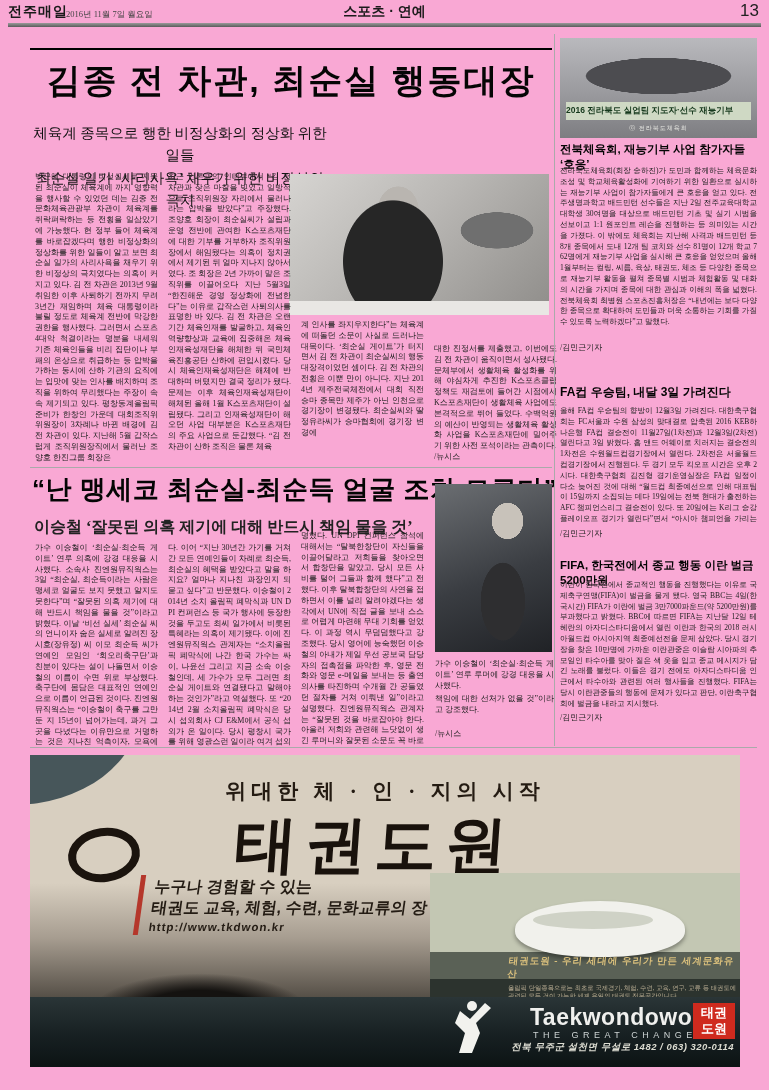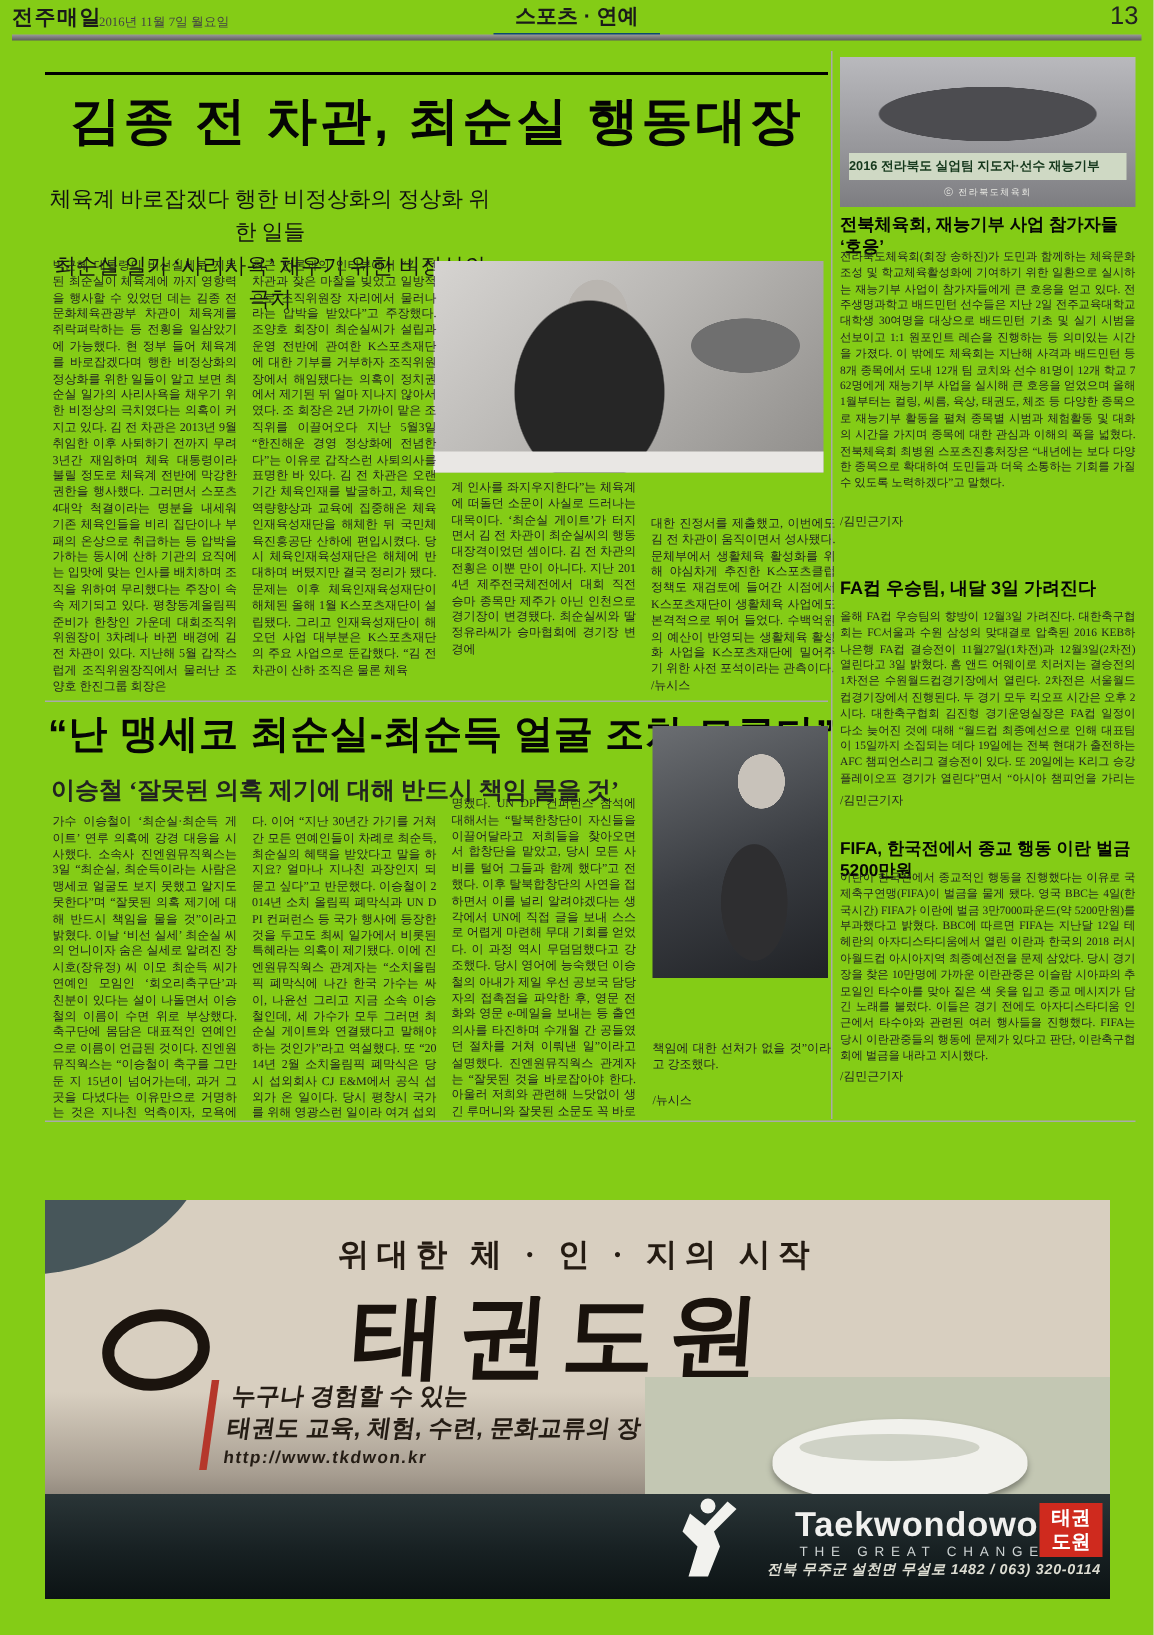--- a/index.html
+++ b/index.html
@@ -1,16 +1,16 @@
 <!DOCTYPE html>
 <html><head>
 <meta charset="utf-8">
 <style>
   html,body{margin:0;padding:0;background:#e8e8e4;}
-  .page{position:relative;width:769px;height:1090px;background:#84cc16;margin:0 auto;
+  .page{position:relative;width:769px;height:1090px;background:#f9a8d4;margin:0 auto;
         font-family:"Liberation Serif","DejaVu Serif",serif;color:#1a1a1a;overflow:hidden;}
   
   .mast-name{position:absolute;left:8px;top:3px;font-family:"Liberation Sans",sans-serif;
              font-weight:bold;font-size:14px;letter-spacing:1px;}
   .mast-date{position:absolute;left:66px;top:9px;font-size:8.5px;color:#444;}
   .mast-section{position:absolute;left:0;right:0;top:2px;text-align:center;}
   .mast-section span{display:inline-block;font-family:"Liberation Sans",sans-serif;font-weight:bold;
              font-size:14px;border-bottom:2px solid #0c4a6e;padding:0 14px 2px;}
   .mast-page{position:absolute;right:10px;top:1px;font-family:"Liberation Sans",sans-serif;
              font-size:17px;color:#222;}
@@ -76,21 +76,21 @@
   .hl1{position:absolute;left:560px;top:142px;width:197px;font-size:11.5px;}
   .hl2{position:absolute;left:560px;top:384px;width:197px;font-size:12px;}
   .hl3{position:absolute;left:560px;top:558px;width:197px;font-size:11.5px;}
   .sb1{top:166px;height:172px;}
   .sb2{top:406px;height:120px;}
   .sb3{top:580px;height:130px;}
   .sbl1{position:absolute;left:560px;top:342px;width:197px;}
   .sbl2{position:absolute;left:560px;top:528px;width:197px;}
   .sbl3{position:absolute;left:560px;top:712px;width:197px;}
   
-  .ad{position:absolute;left:30px;top:800px;width:710px;height:266px;background:#d8cfc0;overflow:hidden;}
+  .ad{position:absolute;left:30px;top:755px;width:710px;height:312px;background:#d8cfc0;overflow:hidden;}
   .ad-corner{position:absolute;left:-40px;top:-46px;width:150px;height:96px;background:#47565a;
              border-bottom-right-radius:85% 100%;}
   .ad-tag{position:absolute;left:120px;top:22px;width:470px;text-align:center;
           font-family:"Liberation Serif",serif;font-weight:bold;font-size:21px;
           letter-spacing:5px;color:#241b12;}
   .ad-brand{position:absolute;left:130px;top:48px;width:430px;text-align:center;
           font-family:"Liberation Serif",serif;font-weight:900;font-size:62px;
           letter-spacing:8px;color:#19120c;transform:skewX(-4deg);}
   .ad-circle{position:absolute;left:30px;top:66px;}
   .ad-hands{position:absolute;left:0px;top:128px;width:430px;height:202px;
@@ -133,39 +133,40 @@
 
   <div class="mast-name">전주매일</div>
   <div class="mast-date">2016년 11월 7일 월요일</div>
   <div class="mast-section"><span>스포츠 · 연예</span></div>
   <div class="mast-page">13</div>
   <div class="mast-rule"></div>
 
   <div class="main-art">
     <div class="main-hl">김종 전 차관, 최순실 행동대장</div>
     <div class="main-deck">
-      <div>체육계 바로잡겠다 행한 비정상화의 정상화 위한 일들</div>
+      <div>체육계 종목으로 행한 비정상화의 정상화 위한 일들</div>
       <div>최순실 일가 ‘사리사욕’ 채우기 위한 비정상의 극치</div>
     </div>
     <div class="main-photo"></div>
     <div class="bodytext mcol mcol1">박근혜 대통령의 비선실세로 지목된 최순실이 체육계에 까지 영향력을 행사할 수 있었던 데는 김종 전 문화체육관광부 차관이 체육계를 쥐락펴락하는 등 전횡을 일삼았기에 가능했다. 현 정부 들어 체육계를 바로잡겠다며 행한 비정상화의 정상화를 위한 일들이 알고 보면 최순실 일가의 사리사욕을 채우기 위한 비정상의 극치였다는 의혹이 커지고 있다. 김 전 차관은 2013년 9월 취임한 이후 사퇴하기 전까지 무려 3년간 재임하며 체육 대통령이라 불릴 정도로 체육계 전반에 막강한 권한을 행사했다. 그러면서 스포츠 4대악 척결이라는 명분을 내세워 기존 체육인들을 비리 집단이나 부패의 온상으로 취급하는 등 압박을 가하는 동시에 산하 기관의 요직에는 입맛에 맞는 인사를 배치하며 조직을 위하여 무리했다는 주장이 속속 제기되고 있다. 평창동계올림픽 준비가 한창인 가운데 대회조직위 위원장이 3차례나 바뀐 배경에 김 전 차관이 있다. 지난해 5월 갑작스럽게 조직위원장직에서 물러난 조양호 한진그룹 회장은</div>
     <div class="bodytext mcol mcol2">최근 언론과의 인터뷰에서 “김 전 차관과 잦은 마찰을 빚었고 일방적으로 조직위원장 자리에서 물러나라는 압박을 받았다”고 주장했다. 조양호 회장이 최순실씨가 설립과 운영 전반에 관여한 K스포츠재단에 대한 기부를 거부하자 조직위원장에서 해임됐다는 의혹이 정치권에서 제기된 뒤 얼마 지나지 않아서였다. 조 회장은 2년 가까이 맡은 조직위를 이끌어오다 지난 5월3일 “한진해운 경영 정상화에 전념한다”는 이유로 갑작스런 사퇴의사를 표명한 바 있다. 김 전 차관은 오랜 기간 체육인재를 발굴하고, 체육인 역량향상과 교육에 집중해온 체육인재육성재단을 해체한 뒤 국민체육진흥공단 산하에 편입시켰다. 당시 체육인재육성재단은 해체에 반대하며 버텼지만 결국 정리가 됐다. 문제는 이후 체육인재육성재단이 해체된 올해 1월 K스포츠재단이 설립됐다. 그리고 인재육성재단이 해오던 사업 대부분은 K스포츠재단의 주요 사업으로 둔갑했다. “김 전 차관이 산하 조직은 물론 체육</div>
     <div class="bodytext mcol mcol3">계 인사를 좌지우지한다”는 체육계에 떠돌던 소문이 사실로 드러나는 대목이다. ‘최순실 게이트’가 터지면서 김 전 차관이 최순실씨의 행동대장격이었던 셈이다. 김 전 차관의 전횡은 이뿐 만이 아니다. 지난 2014년 제주전국체전에서 대회 직전 승마 종목만 제주가 아닌 인천으로 경기장이 변경됐다. 최순실씨와 딸 정유라씨가 승마협회에 경기장 변경에</div>
     <div class="bodytext mcol mcol4">대한 진정서를 제출했고, 이번에도 김 전 차관이 움직이면서 성사됐다. 문체부에서 생활체육 활성화를 위해 야심차게 추진한 K스포츠클럽 정책도 재검토에 들어간 시점에서 K스포츠재단이 생활체육 사업에도 본격적으로 뛰어 들었다. 수백억원의 예산이 반영되는 생활체육 활성화 사업을 K스포츠재단에 밀어주기 위한 사전 포석이라는 관측이다.</div>
     <div class="byline main-byline">/뉴시스</div>
   </div>
   <div class="hairline" style="left:30px;top:467px;width:522px;height:1px;"></div>
 
   <div class="sing-art">
     <div class="sing-hl">“난 맹세코 최순실-최순득 얼굴 조차 모른다”</div>
     <div class="sing-sub">이승철 ‘잘못된 의혹 제기에 대해 반드시 책임 물을 것’</div>
     <div class="bodytext scol scol1">가수 이승철이 ‘최순실·최순득 게이트’ 연루 의혹에 강경 대응을 시사했다. 소속사 진엔원뮤직웍스는 3일 “최순실, 최순득이라는 사람은 맹세코 얼굴도 보지 못했고 알지도 못한다”며 “잘못된 의혹 제기에 대해 반드시 책임을 물을 것”이라고 밝혔다. 이날 ‘비선 실세’ 최순실 씨의 언니이자 숨은 실세로 알려진 장시호(장유정) 씨 이모 최순득 씨가 연예인 모임인 ‘회오리축구단’과 친분이 있다는 설이 나돌면서 이승철의 이름이 수면 위로 부상했다. 축구단에 몸담은 대표적인 연예인으로 이름이 언급된 것이다. 진엔원뮤직웍스는 “이승철이 축구를 그만둔 지 15년이 넘어가는데, 과거 그곳을 다녔다는 이유만으로 거명하는 것은 지나친 억측이자, 모욕에 가깝다”고 반박했</div>
     <div class="bodytext scol scol2">다. 이어 “지난 30년간 가기를 거쳐간 모든 연예인들이 차례로 최순득, 최순실의 혜택을 받았다고 말을 하지요? 얼마나 지나친 과장인지 되묻고 싶다”고 반문했다. 이승철이 2014년 소치 올림픽 폐막식과 UN DPI 컨퍼런스 등 국가 행사에 등장한 것을 두고도 최씨 일가에서 비롯된 특혜라는 의혹이 제기됐다. 이에 진엔원뮤직웍스 관계자는 “소치올림픽 폐막식에 나간 한국 가수는 싸이, 나윤선 그리고 지금 소속 이승철인데, 세 가수가 모두 그러면 최순실 게이트와 연결됐다고 말해야하는 것인가”라고 역설했다. 또 “2014년 2월 소치올림픽 폐막식은 당시 섭외회사 CJ E&amp;M에서 공식 섭외가 온 일이다. 당시 평창시 국가를 위해 영광스런 일이라 여겨 섭외를 받아들였다”고 해</div>
     <div class="bodytext scol scol3">명했다. UN DPI 컨퍼런스 참석에 대해서는 “탈북한창단이 자신들을 이끌어달라고 저희들을 찾아오면서 합창단을 맡았고, 당시 모든 사비를 털어 그들과 함께 했다”고 전했다. 이후 탈북합창단의 사연을 접하면서 이를 널리 알려야겠다는 생각에서 UN에 직접 글을 보내 스스로 어렵게 마련해 무대 기회를 얻었다. 이 과정 역시 무덤덤했다고 강조했다. 당시 영어에 능숙했던 이승철의 아내가 제일 우선 공보국 담당자의 접촉점을 파악한 후, 영문 전화와 영문 e-메일을 보내는 등 출연 의사를 타진하며 수개월 간 공들였던 절차를 거쳐 이뤄낸 일”이라고 설명했다. 진엔원뮤직웍스 관계자는 “잘못된 것을 바로잡아야 한다. 아울러 저희와 관련해 느닷없이 생긴 루머니와 잘못된 소문도 꼭 바로 잡아야 할 것이다. 어떠한 경우에도 강력히 대처할 것이며, 법률적인</div>
     <div class="sing-photo"></div>
+    <div class="sing-cap">가수 이승철이 ‘최순실·최순득 게이트’ 연루 루머에 강경 대응을 시사했다.</div>
     <div class="bodytext sing-tail" style="width:119px;height:24px;">책임에 대한 선처가 없을 것”이라고 강조했다.</div>
     <div class="byline sing-byline">/뉴시스</div>
   </div>
 
   <div class="hairline vsep"></div>
   <div class="hairline botline"></div>
 
   <div class="side-photo">
     <div class="side-banner">2016 전라북도 실업팀 지도자·선수 재능기부</div>
     <div class="side-credit">ⓒ 전라북도체육회</div>

